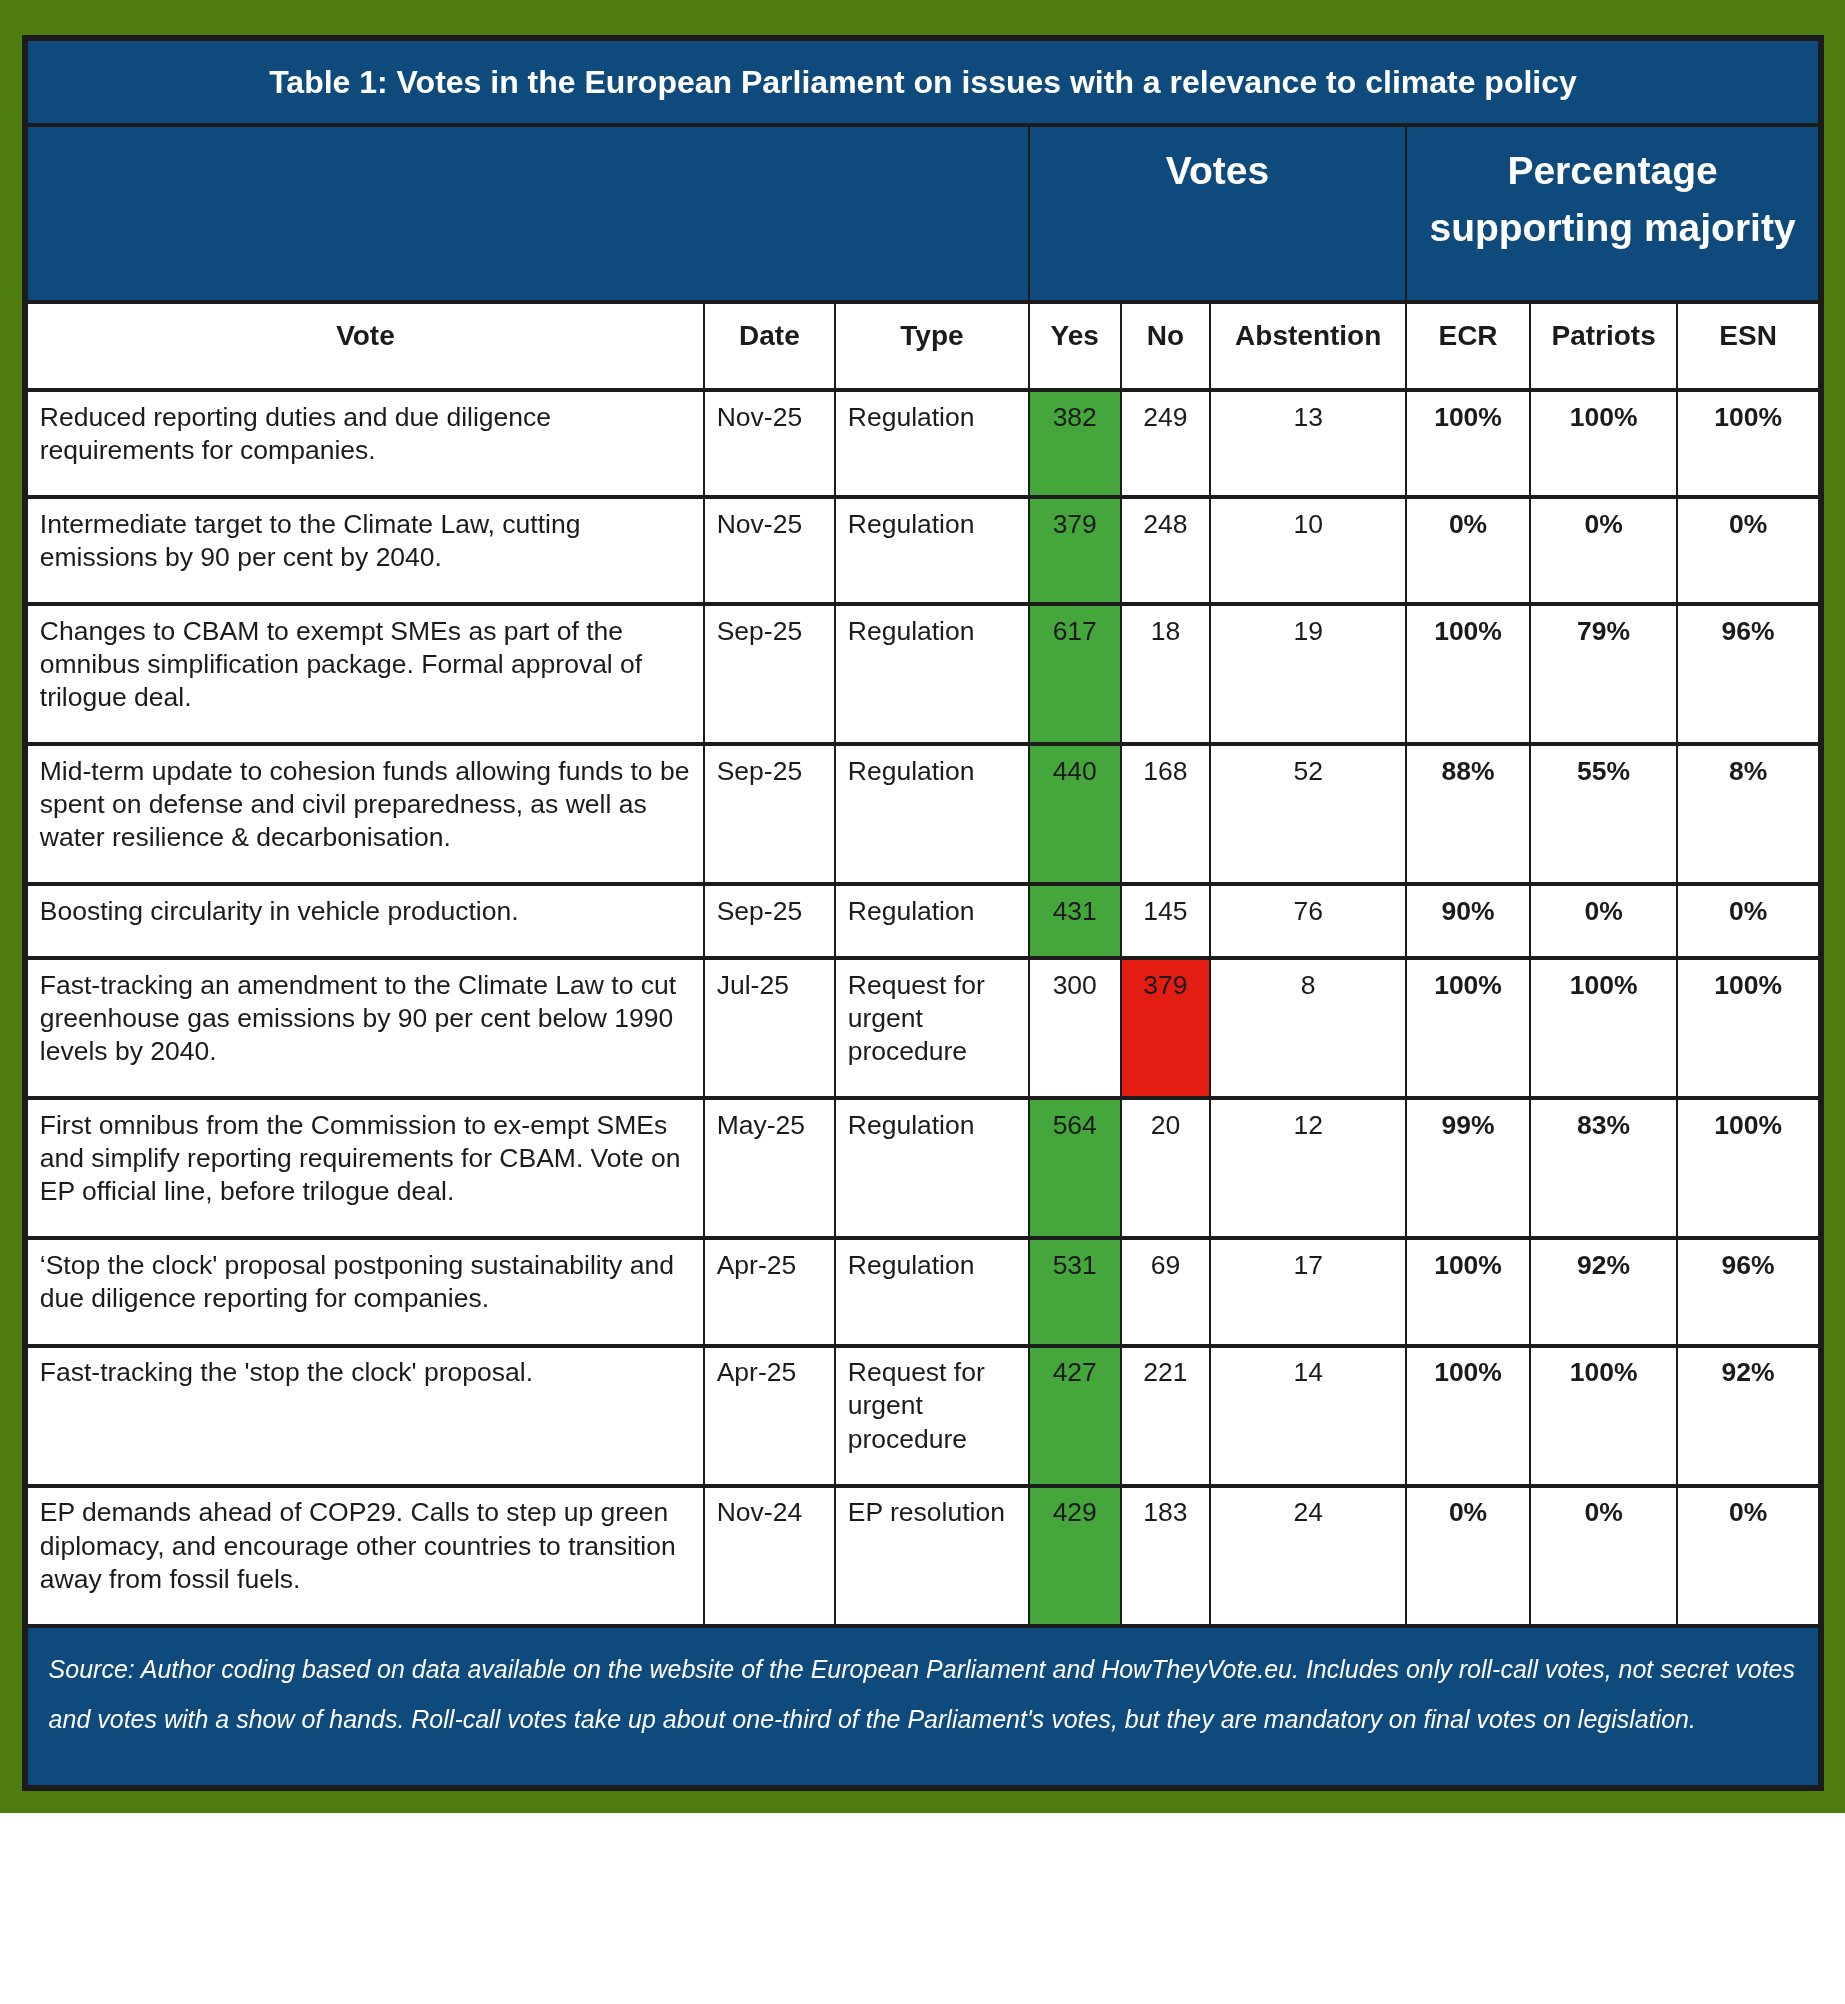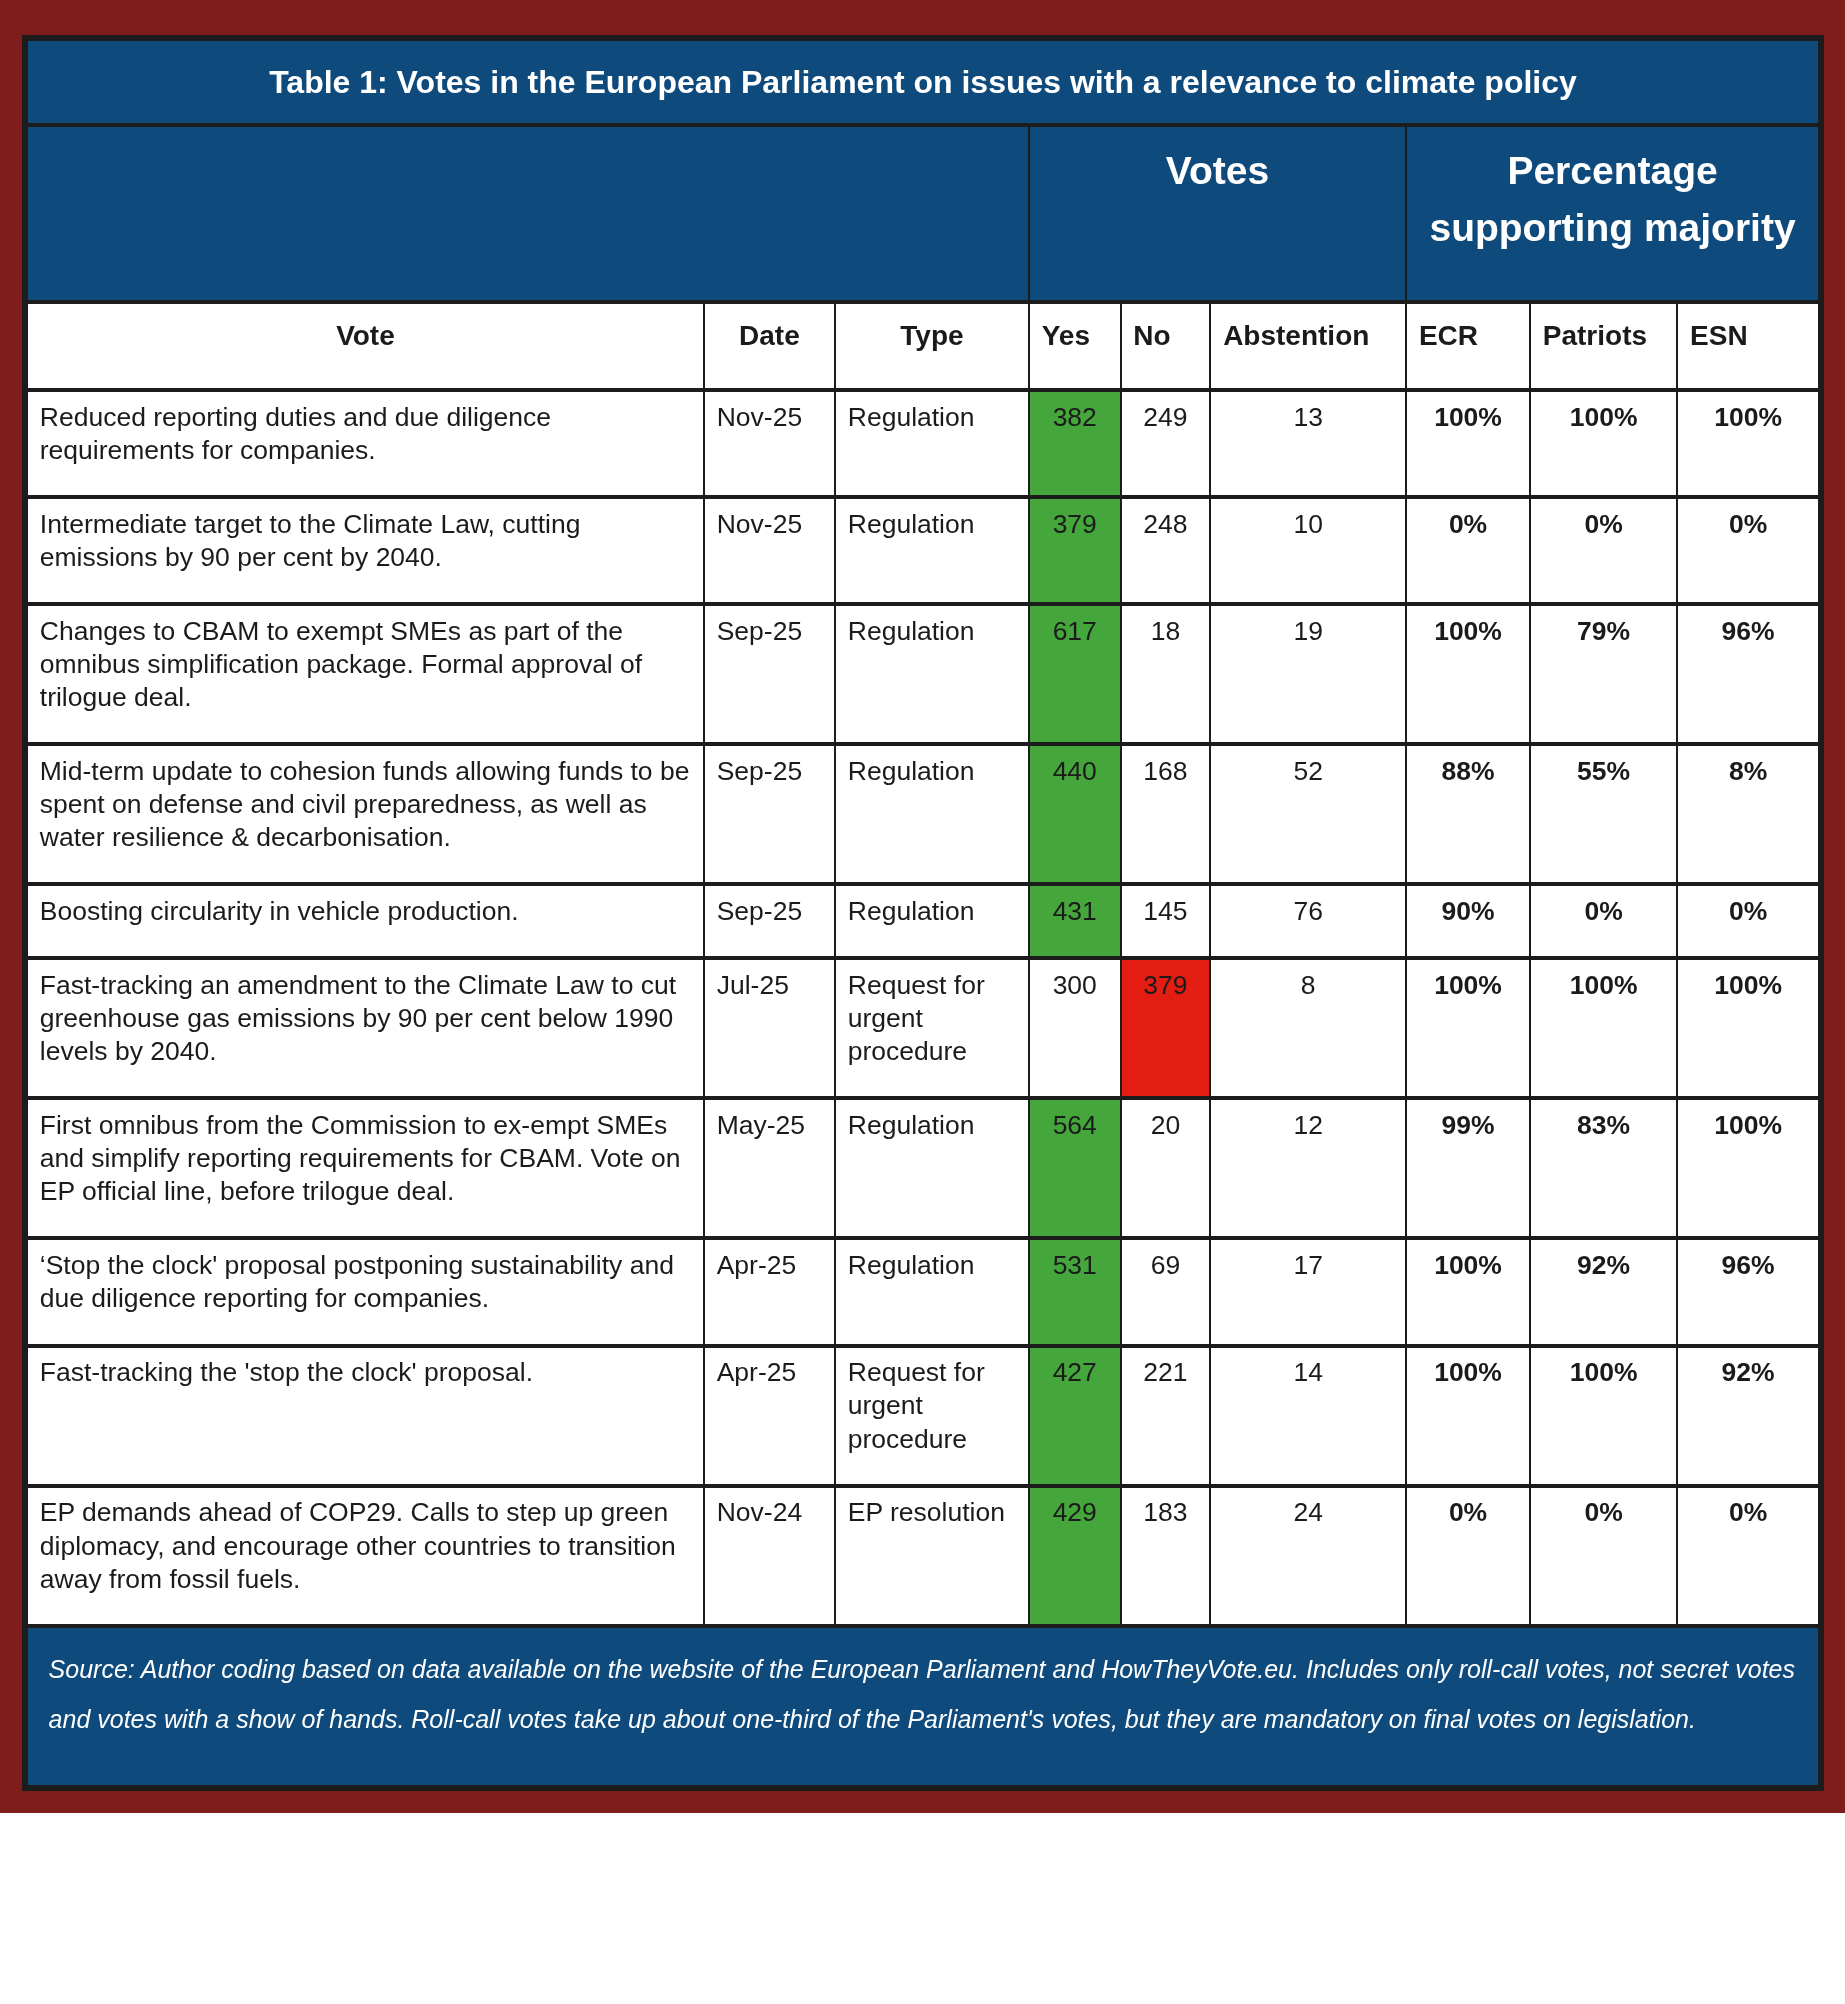--- a/index.html
+++ b/index.html
@@ -5,21 +5,21 @@
   html, body {
     margin: 0;
     padding: 0;
     background: #ffffff;
     font-family: "Liberation Sans", sans-serif;
   }
   .page {
     width: 1846px;
     box-sizing: border-box;
     padding: 35px 22px 22px 22px;
-    background: #7f1d1d;
+    background: #4d7c0f;
   }
   table.votes-table {
     width: 1802px;
     table-layout: fixed;
     border-collapse: collapse;
     border: 6.6px solid #1c1c1c;
     background: #ffffff;
     color: #1b1b1b;
   }
   th, td {
@@ -65,21 +65,21 @@
   
   th.col-head {
     background: #ffffff;
     color: #1b1b1b;
     font-size: 28px;
     font-weight: bold;
     padding: 14.7px 11.8px 35px 11.8px;
     line-height: 1.2;
   }
   th.col-head.left { text-align: center; }
-  th.col-head.center { text-align: left; }
+  th.col-head.center { text-align: center; }
 
   
   tbody td {
     font-size: 26.5px;
     line-height: 1.25;
     padding: 8.8px 11.8px 28px 11.8px;
     background: #ffffff;
   }
   td.cell-left { text-align: left; }
   td.cell-num  { text-align: center; }

